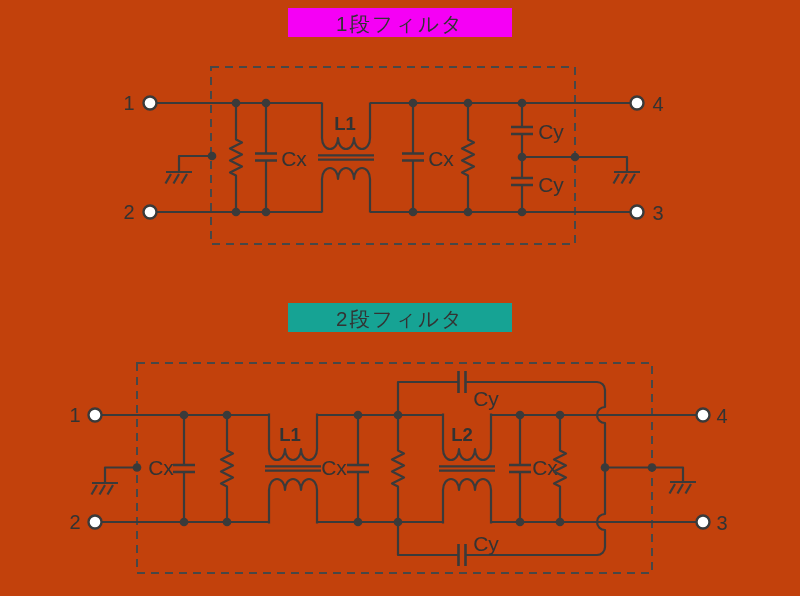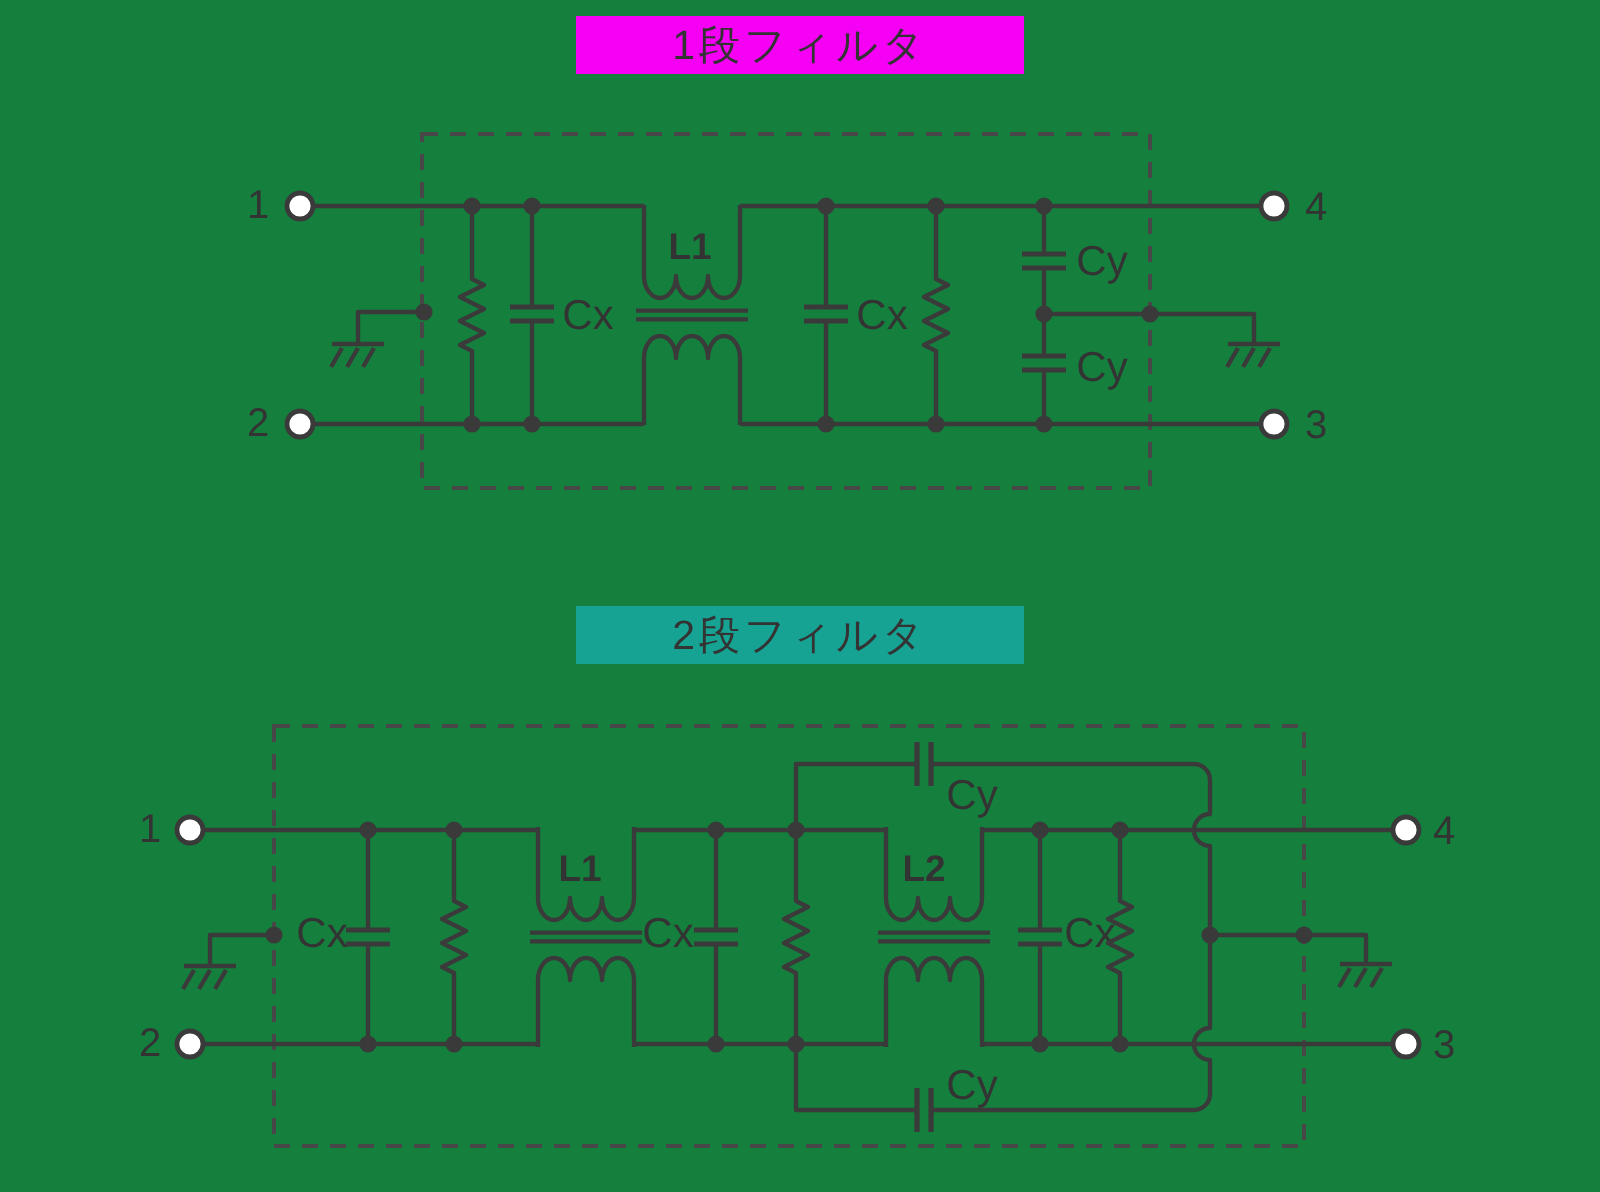--- a/index.html
+++ b/index.html
@@ -1,16 +1,16 @@
 <!DOCTYPE html>
 <html><head>
 <meta charset="utf-8">
 <style>
   html,body{margin:0;padding:0;background:#ffffff;}
-  .stage{position:relative;width:800px;height:596px;background:#15803d;overflow:hidden;
+  .stage{position:relative;width:800px;height:596px;background:#c2410c;overflow:hidden;
          font-family:"Liberation Sans",sans-serif;}
   .wire{stroke:#3a3a3a;stroke-width:2.2;fill:none;stroke-linejoin:round;}
   .plate{stroke:#3a3a3a;stroke-width:2.6;fill:none;}
   .dashed{stroke:#474747;stroke-width:2;fill:none;stroke-dasharray:8 6;}
   .dot{fill:#3a3a3a;stroke:none;}
   .term{fill:#ffffff;stroke:#3a3a3a;stroke-width:2.4;}
   text{font-family:"Liberation Sans",sans-serif;fill:#333333;}
   .lbl{font-size:21px;}
   .num{font-size:20px;}
   .ind{font-size:18.5px;font-weight:700;}

